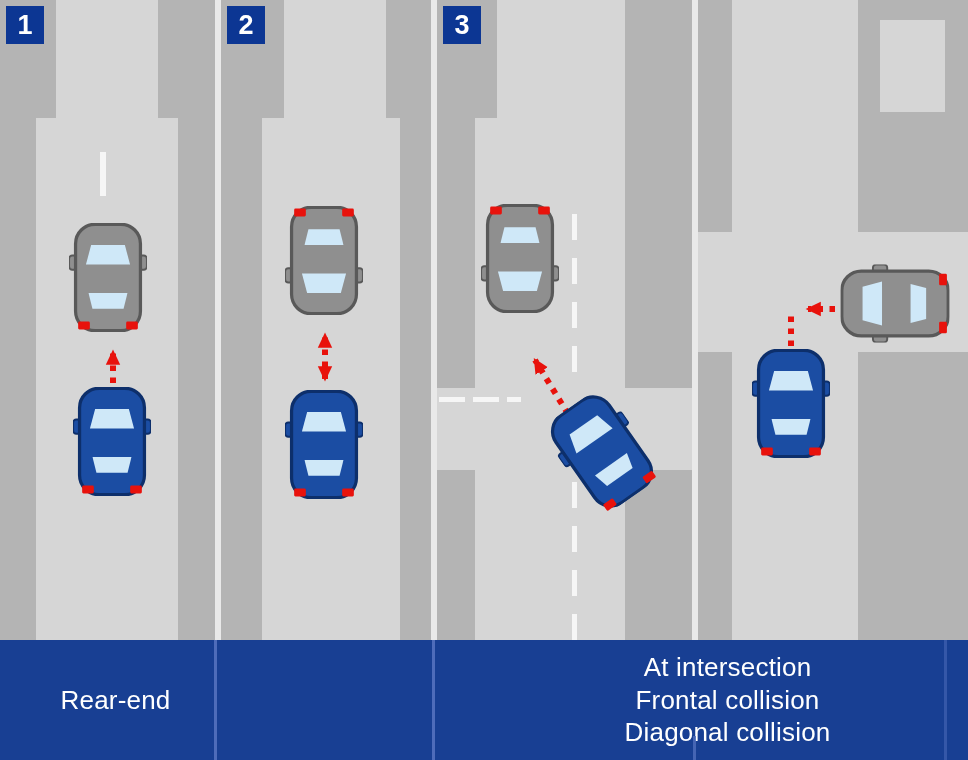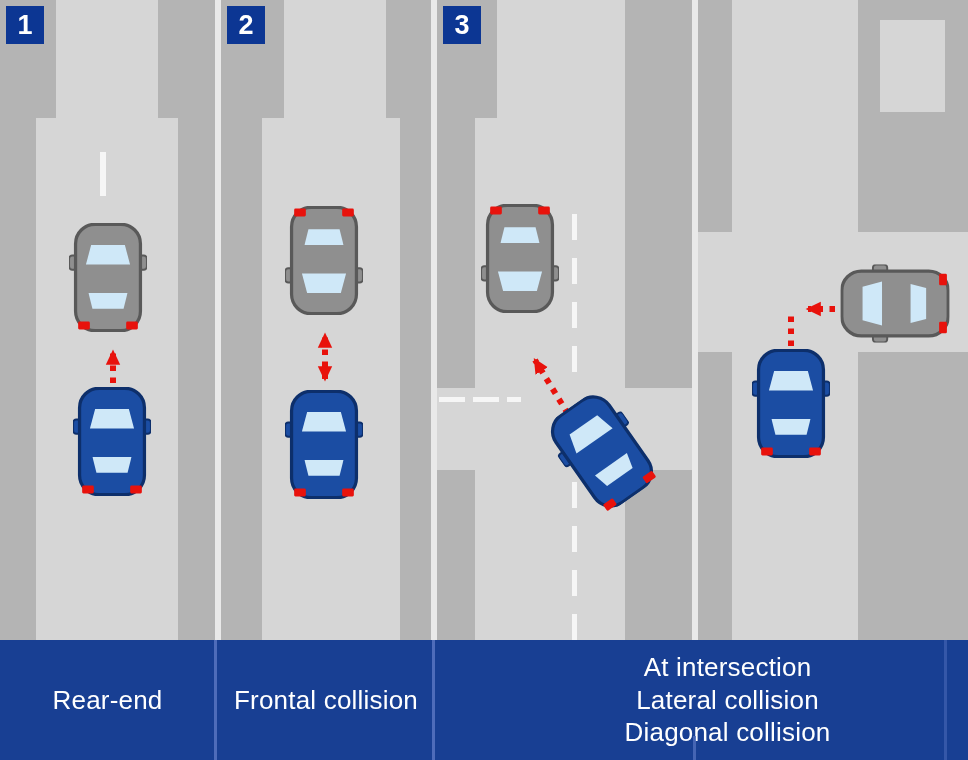--- a/index.html
+++ b/index.html
@@ -34,21 +34,21 @@
   .overlay{position:absolute;left:0;top:0;pointer-events:none;}
   .band{
     position:absolute;left:0;top:640px;width:968px;height:120px;
     background:var(--navy);color:var(--caption-text);
   }
   .cap{
     position:absolute;top:0;height:120px;
     display:flex;flex-direction:column;align-items:center;justify-content:center;
     font-size:26px;line-height:1.25;letter-spacing:.2px;text-align:center;
   }
-  .cap1{left:0;width:215px}
+  .cap1{left:8px;width:215px}
   .cap2{left:221px;width:210px}
   .cap3{left:462px;width:531px}
   .bdiv{position:absolute;width:3px;background:var(--band-divider);}
   .bdiv.d1{left:214px;top:0;height:120px}
   .bdiv.d2{left:432px;top:0;height:120px}
   .bdiv.d3{left:693px;top:96px;height:24px;opacity:.85}
   .bdiv.d4{left:944px;top:0;height:120px;opacity:.55}
 </style>
 </head>
 <body>
@@ -172,26 +172,23 @@
       </svg>
     <svg class="car blue" viewBox="0 0 60 84" style="left:54px;top:349px;width:78px;height:109px">
         <use href="#car-top"></use>
       </svg>
   </div>
 
   <div class="band">
     <div class="cap cap1">
       <span>Rear-end</span>
     </div>
-    <div class="cap cap2">
-      <span>Frontal collision</span>
-    </div>
     <div class="cap cap3">
       <span>At intersection</span>
-      <span>Lateral collision</span>
+      <span>Frontal collision</span>
       <span>Diagonal collision</span>
     </div>
     <div class="bdiv d1"></div>
     <div class="bdiv d2"></div>
     <div class="bdiv d3"></div>
     <div class="bdiv d4"></div>
   </div>
 
 </div>
 

